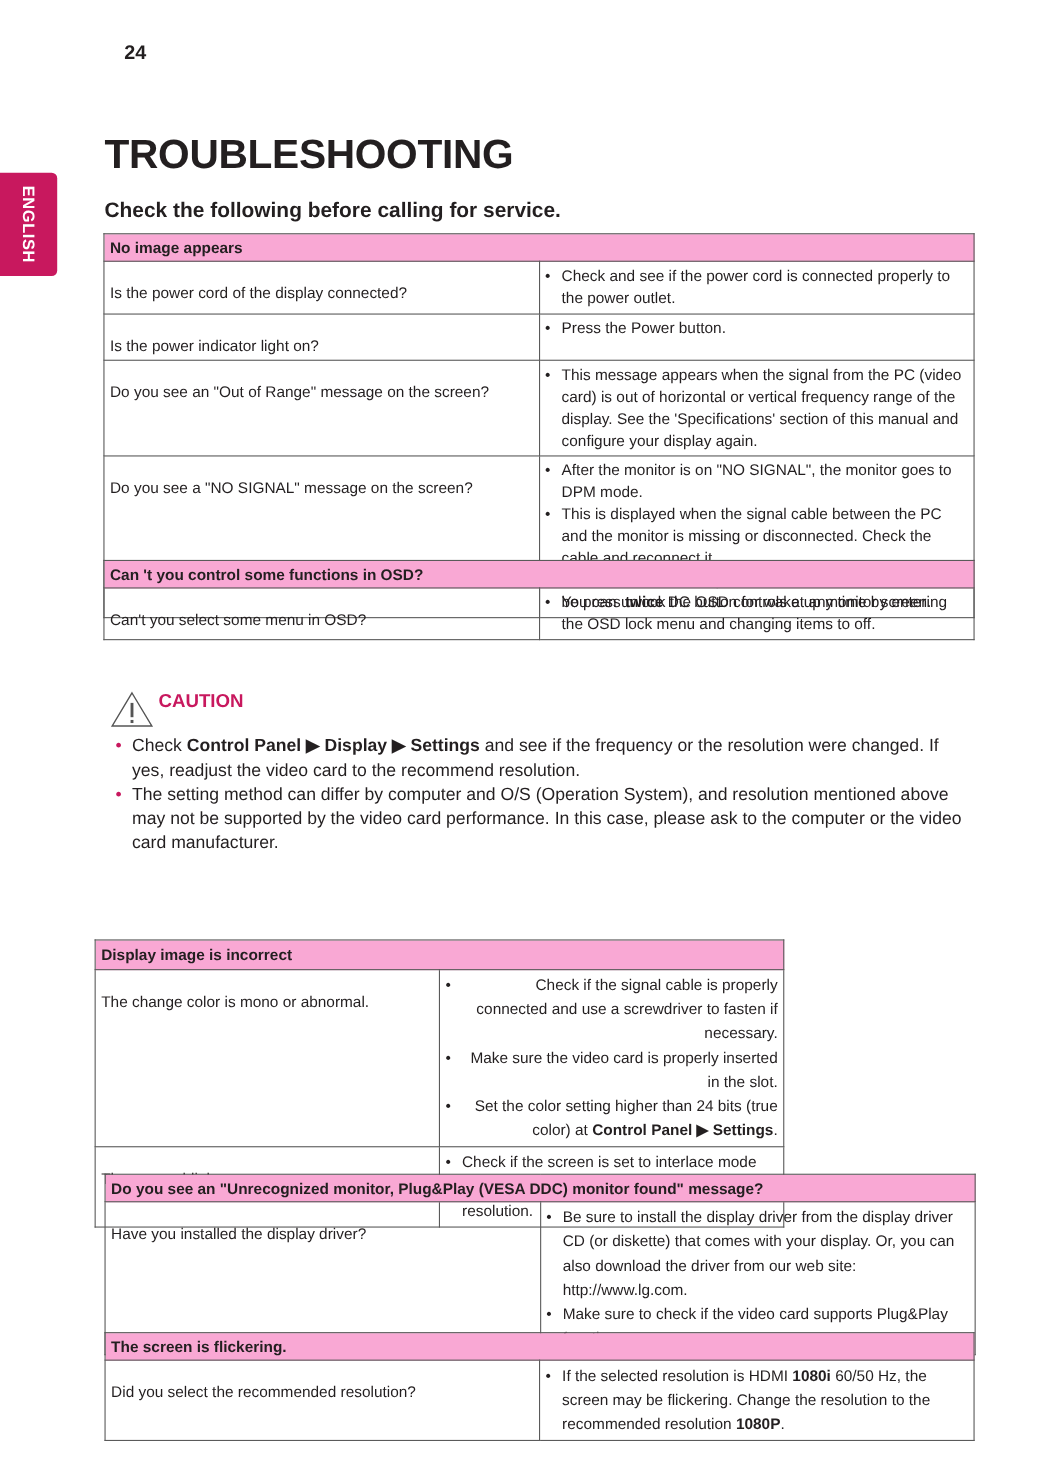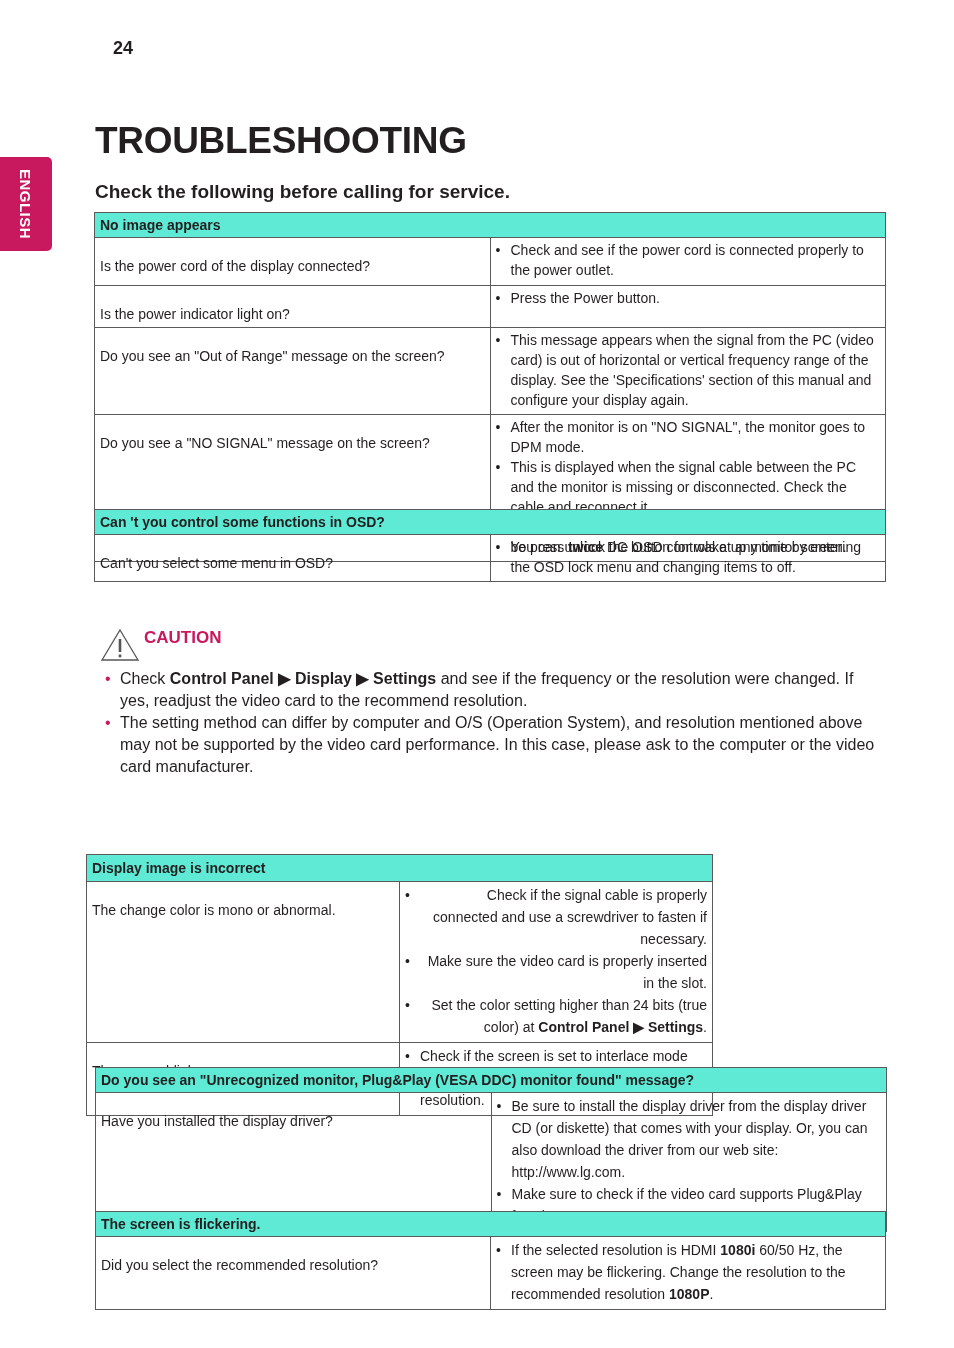--- a/index.html
+++ b/index.html
@@ -8,21 +8,21 @@
   .page-number { position:absolute; left:95px; top:38px; font-size:18px; font-weight:bold; color:#231f20;margin-left:18px; }
   .lang-tab { position:absolute; left:0; top:157px; width:52px; height:94px; background:#c8185e;
               border-radius:0 5px 5px 0; }
   .lang-tab span { position:absolute; left:25px; top:47px; transform:translate(-50%,-50%) rotate(90deg);
                    color:#fff; font-size:15px; font-weight:bold; letter-spacing:0.5px; white-space:nowrap; }
   .page-title { position:absolute; left:95px; top:120px; font-size:37px; font-weight:bold; margin:0; color:#231f20; letter-spacing:-0.3px; }
   .subtitle { position:absolute; left:95px; top:181px; font-size:19px; font-weight:bold; margin:0; color:#231f20; }
 
   table.ts { position:absolute; border-collapse:collapse; font-size:14px; line-height:20px; table-layout:fixed; }
   table.ts td, table.ts th { border:1px solid #5a5a5a; vertical-align:top; padding:2px 5px 4px 5px; text-align:left; }
-  table.ts th { background:#5eead4; font-weight:bold; font-size:14px; padding:2px 5px; }
+  table.ts th { background:#f9a8d4; font-weight:bold; font-size:14px; padding:2px 5px; }
   table.ts td.q { width:236px; line-height:17px; padding-top:20px; }
   table.ts ul { list-style:none; margin:0; padding:0; }
   table.ts li { position:relative; padding-left:15px; }
   table.ts li::before { content:"\2022"; position:absolute; left:0; top:0; }
   table.ts b { font-weight:bold; }
 
   .caution { position:absolute; left:100px; top:628px; width:780px; }
   .caution-head { display:flex; gap:4px; }
   .caution-head svg { display:block; }
   .caution-title { color:#c8185e; font-weight:bold; font-size:17px; }

